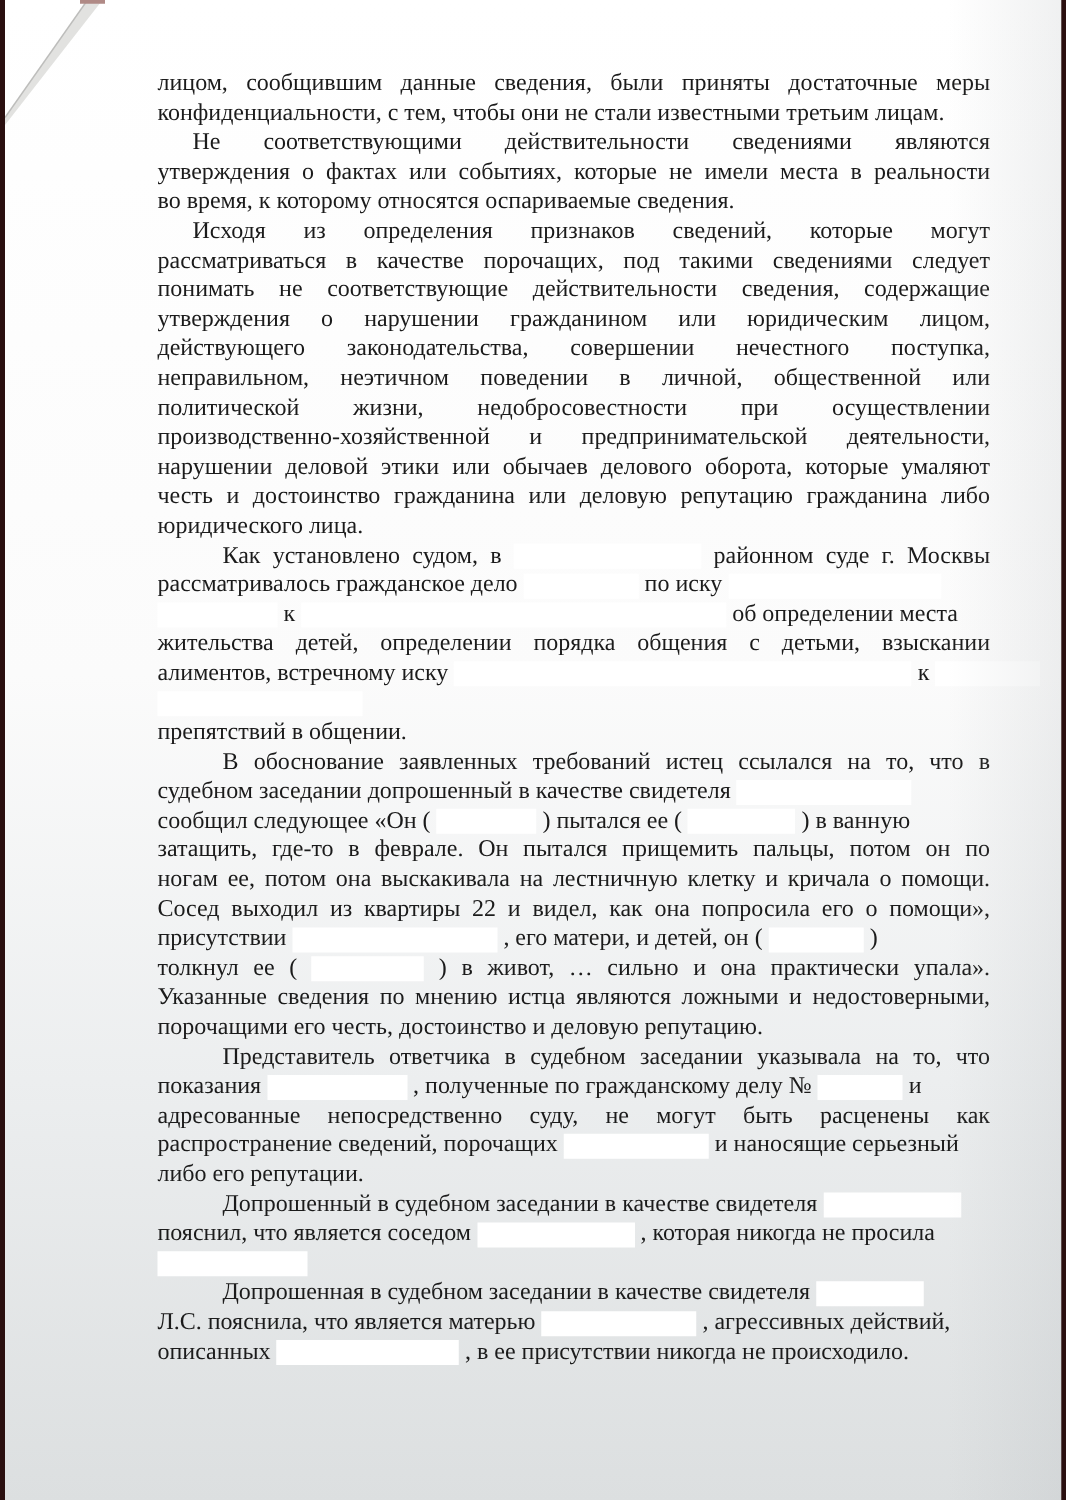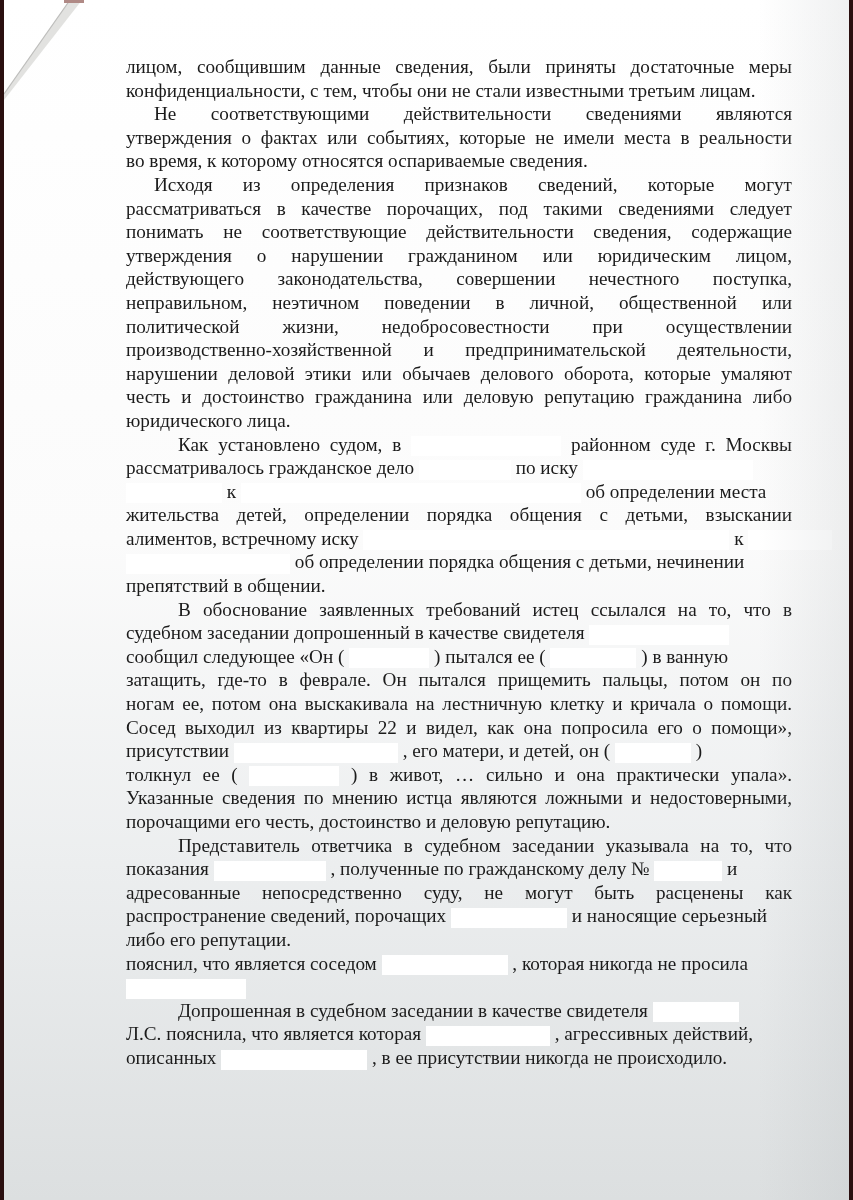--- a/index.html
+++ b/index.html
@@ -86,21 +86,20 @@
     </span>
     <span class="line">жительства детей, определении порядка общения с детьми, взыскании</span>
     <span class="line last">
       <span>алиментов, встречному иску</span>
       <span class="redact" style="width:366px;"></span>
       <span>к</span>
       <span class="redact" style="width:84px;"></span>
     </span>
     <span class="line last">
       <span class="redact" style="width:164px;"></span>
-      <span>об определении порядка общения с детьми, нечинении</span>
     </span>
     <span class="line last">препятствий в общении.</span>
 
     <span class="line ind2">В обоснование заявленных требований истец ссылался на то, что в</span>
     <span class="line last">
       <span>судебном заседании допрошенный в качестве свидетеля</span>
       <span class="redact" style="width:140px;"></span>
     </span>
     <span class="line last">
       <span>сообщил следующее «Он (</span>
@@ -136,35 +135,39 @@
       <span>и</span>
     </span>
     <span class="line">адресованные непосредственно суду, не могут быть расценены как</span>
     <span class="line last">
       <span>распространение сведений, порочащих</span>
       <span class="redact" style="width:116px;"></span>
       <span>и наносящие серьезный</span>
     </span>
     <span class="line last">либо его репутации.</span>
 
+    <span class="line ind2 last">
+      <span>Допрошенный в судебном заседании в качестве свидетеля</span>
+      <span class="redact" style="width:110px;"></span>
+    </span>
     <span class="line last">
       <span>пояснил, что является соседом</span>
       <span class="redact" style="width:126px;"></span>
       <span>, которая никогда не просила</span>
     </span>
     <span class="line last">
       <span class="redact" style="width:120px;"></span>
     </span>
 
     <span class="line ind2 last">
       <span>Допрошенная в судебном заседании в качестве свидетеля</span>
       <span class="redact" style="width:86px;"></span>
     </span>
     <span class="line last">
-      <span>Л.С. пояснила, что является которая</span>
+      <span>Л.С. пояснила, что является матерью</span>
       <span class="redact" style="width:124px;"></span>
       <span>, агрессивных действий,</span>
     </span>
     <span class="line last">
       <span>описанных</span>
       <span class="redact" style="width:146px;"></span>
       <span>, в ее присутствии никогда не происходило.</span>
     </span>
   </div>
 </div>

